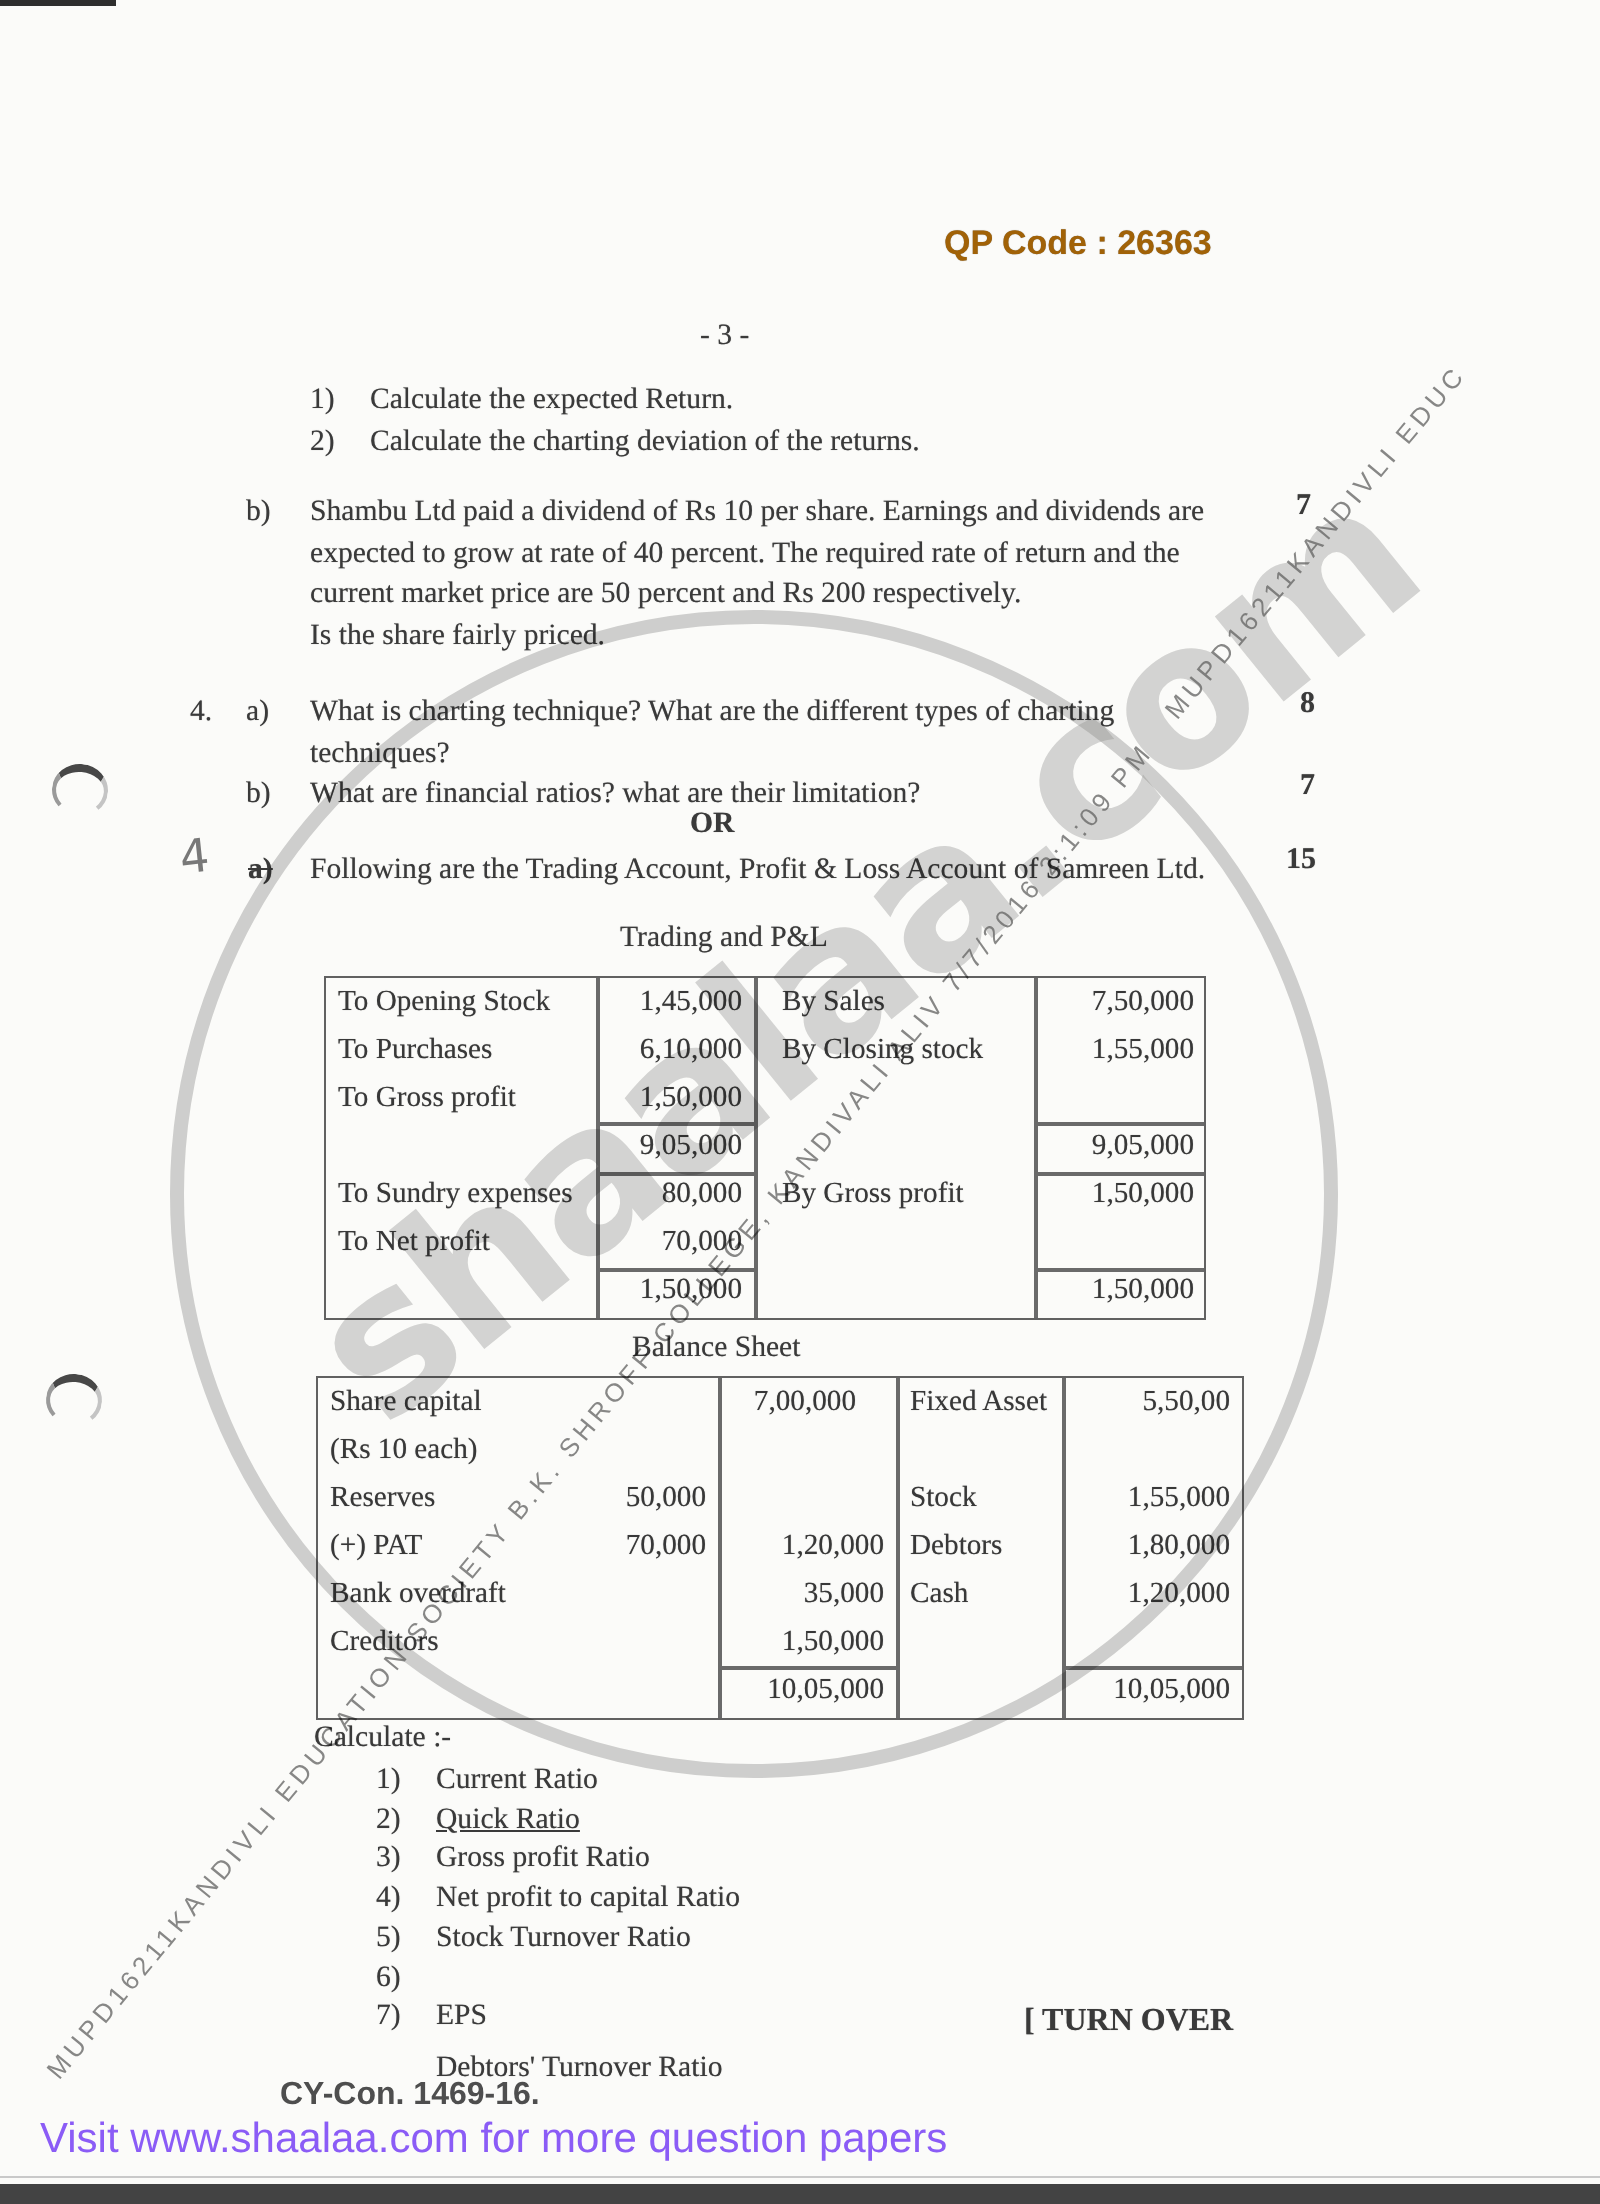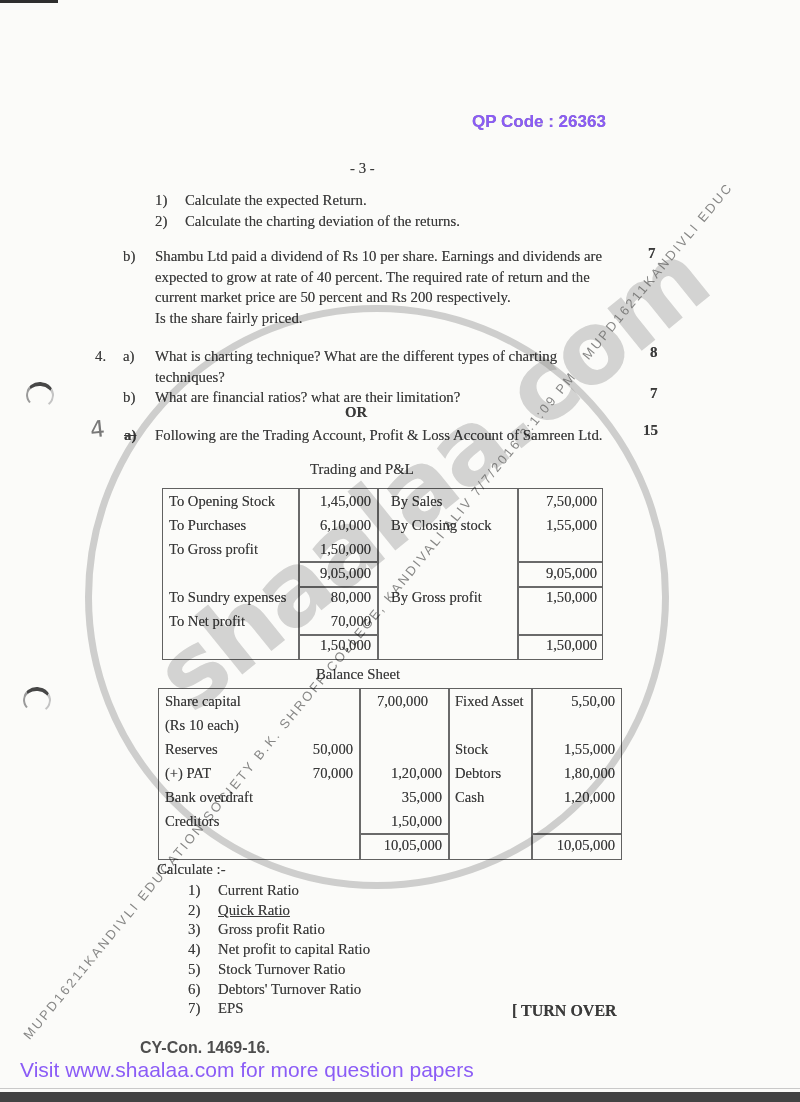--- a/index.html
+++ b/index.html
@@ -59,21 +59,21 @@
 </style>
 </head>
 <body>
 
 <div class="page">
 
   <div class="corner-mark"></div>
   <div class="hole" style="left:26px; top:382px;"></div>
   <div class="hole" style="left:23px; top:687px;"></div>
 
-  <div class="t sans bold" style="left:472px; top:112px; font-size:17px; color:#8b5cf6;">QP Code : 26363</div>
+  <div class="t sans bold" style="left:472px; top:112px; font-size:17px; color:#a16207;">QP Code : 26363</div>
   <div class="t" style="left:350px; top:160px;">- 3 -</div>
 
   <div class="t" style="left:155px; top:192px;">1)</div>
   <div class="t" style="left:185px; top:192px;">Calculate the expected Return.</div>
   <div class="t" style="left:155px; top:213px;">2)</div>
   <div class="t" style="left:185px; top:213px;">Calculate the charting deviation of the returns.</div>
 
   <div class="t" style="left:123px; top:248px;">b)</div>
   <div class="t" style="left:155px; top:248px;">Shambu Ltd paid a dividend of Rs 10 per share. Earnings and dividends are</div>
   <div class="t" style="left:155px; top:269px;">expected to grow at rate of 40 percent. The required rate of return and the</div>
@@ -183,21 +183,21 @@
   <div class="t" style="left:218px; top:882px;">Current Ratio</div>
   <div class="t" style="left:188px; top:902px;">2)</div>
   <div class="t" style="left:218px; top:902px;text-decoration:underline;">Quick Ratio</div>
   <div class="t" style="left:188px; top:921px;">3)</div>
   <div class="t" style="left:218px; top:921px;">Gross profit Ratio</div>
   <div class="t" style="left:188px; top:941px;">4)</div>
   <div class="t" style="left:218px; top:941px;">Net profit to capital Ratio</div>
   <div class="t" style="left:188px; top:961px;">5)</div>
   <div class="t" style="left:218px; top:961px;">Stock Turnover Ratio</div>
   <div class="t" style="left:188px; top:981px;">6)</div>
-  <div class="t" style="left:218px; top:981px;">Debtors' Turnover Ratio</div>
+  <div class="t" style="left:218px; top:1026px;">Debtors' Turnover Ratio</div>
   <div class="t" style="left:188px; top:1000px;">7)</div>
   <div class="t" style="left:218px; top:1000px;">EPS</div>
 
   <div class="t bold" style="left:512px; top:1002px; font-size:16px;">[ TURN OVER</div>
 
   <div class="doccode">CY-Con. 1469-16.</div>
   <div class="visit">Visit www.shaalaa.com for more question papers</div>
   <div class="divider"></div>
   <div class="bar"></div>
 

